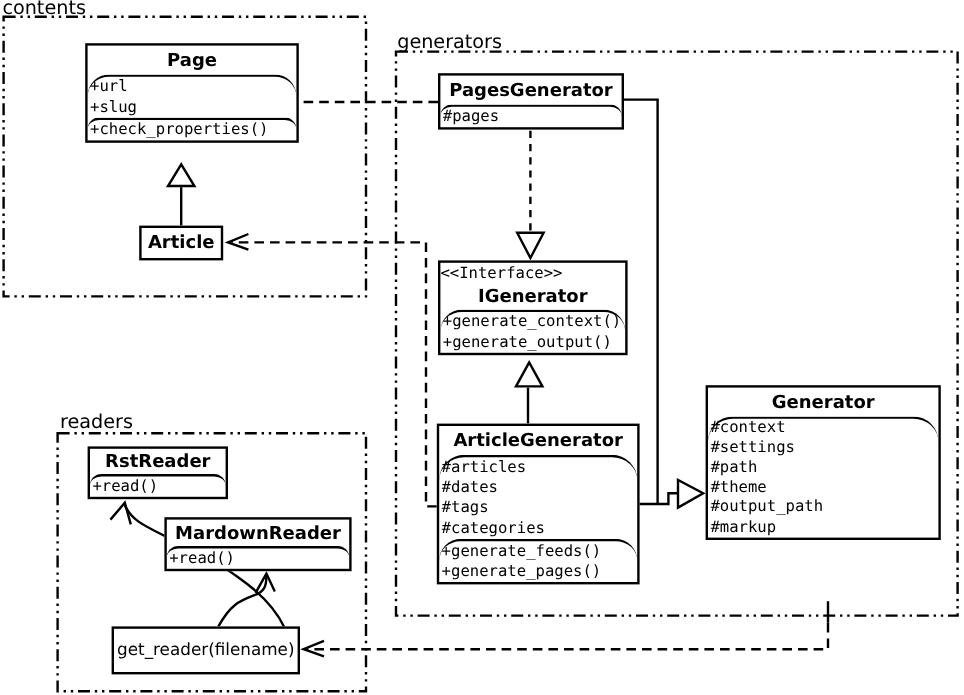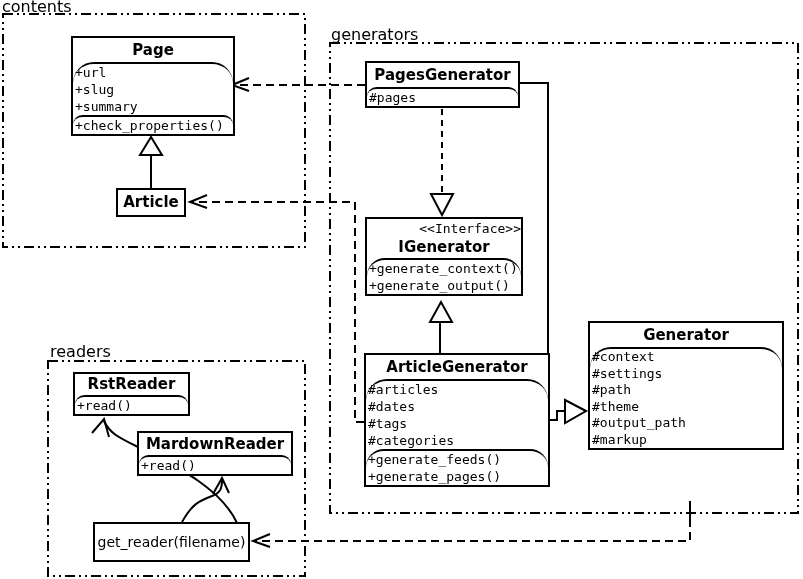--- a/index.html
+++ b/index.html
@@ -21,21 +21,21 @@
     box-sizing:border-box;
     background:#fff;border:2px solid #000;color:#000;
   }
   .utitle{
     font-family:"DejaVu Sans",sans-serif;
     font-weight:bold;font-size:15px;line-height:24px;
     text-align:center;white-space:nowrap;overflow:hidden;
   }
   .ustereo{
     font:13px "DejaVu Sans Mono","Liberation Mono",monospace;
-    line-height:16px;text-align:right;white-space:nowrap;
+    line-height:16px;text-align:left;white-space:nowrap;
   }
   .usec{border-top:2px solid #000;padding:0 2px;border-radius:21px;}
   .urow{
     font:13px "DejaVu Sans Mono","Liberation Mono",monospace;
     line-height:17px;white-space:nowrap;overflow:hidden;
   }
   .plain-title{
     font:14px "DejaVu Sans",sans-serif;
     line-height:36px;text-align:center;white-space:nowrap;
   }
@@ -98,26 +98,25 @@
     <g stroke="#000" stroke-width="2" fill="none">
       <path d="M182,522 C192,504 199,501 212,496 C220,493 222,489 222,480"></path>
       <path d="M213,494 L222,478 L229,493"></path>
     </g>
   </svg>
 
   <div class="pkg-label" style="left:2px;top:-2px">contents</div>
   <div class="pkg-label" style="left:331px;top:26px">generators</div>
   <div class="pkg-label" style="left:50px;top:343px">readers</div>
 
-  <div class="ubox" style="left:71px;top:36px;width:164px">
+  <div class="ubox" style="left:71px;top:36px;width:178px">
     <div class="utitle">Page</div>
     <div class="usec">
       <div class="urow">+url</div>
       <div class="urow">+slug</div>
-      <div class="urow">+summary</div>
     </div>
     <div class="usec">
       <div class="urow">+check_properties()</div>
     </div>
   </div>
 
   <div class="ubox" style="left:116px;top:188px;width:70px">
     <div class="utitle" style="line-height:25px">Article</div>
   </div>
 
@@ -132,21 +131,21 @@
     <div style="padding:2px 0 1px 0">
       <div class="ustereo">&lt;&lt;Interface&gt;&gt;</div>
       <div class="utitle" style="line-height:20px">IGenerator</div>
     </div>
     <div class="usec">
       <div class="urow">+generate_context()</div>
       <div class="urow">+generate_output()</div>
     </div>
   </div>
 
-  <div class="ubox" style="left:364px;top:353px;width:186px">
+  <div class="ubox" style="left:364px;top:353px;width:169px">
     <div class="utitle">ArticleGenerator</div>
     <div class="usec">
       <div class="urow">#articles</div>
       <div class="urow">#dates</div>
       <div class="urow">#tags</div>
       <div class="urow">#categories</div>
     </div>
     <div class="usec">
       <div class="urow">+generate_feeds()</div>
       <div class="urow">+generate_pages()</div>

